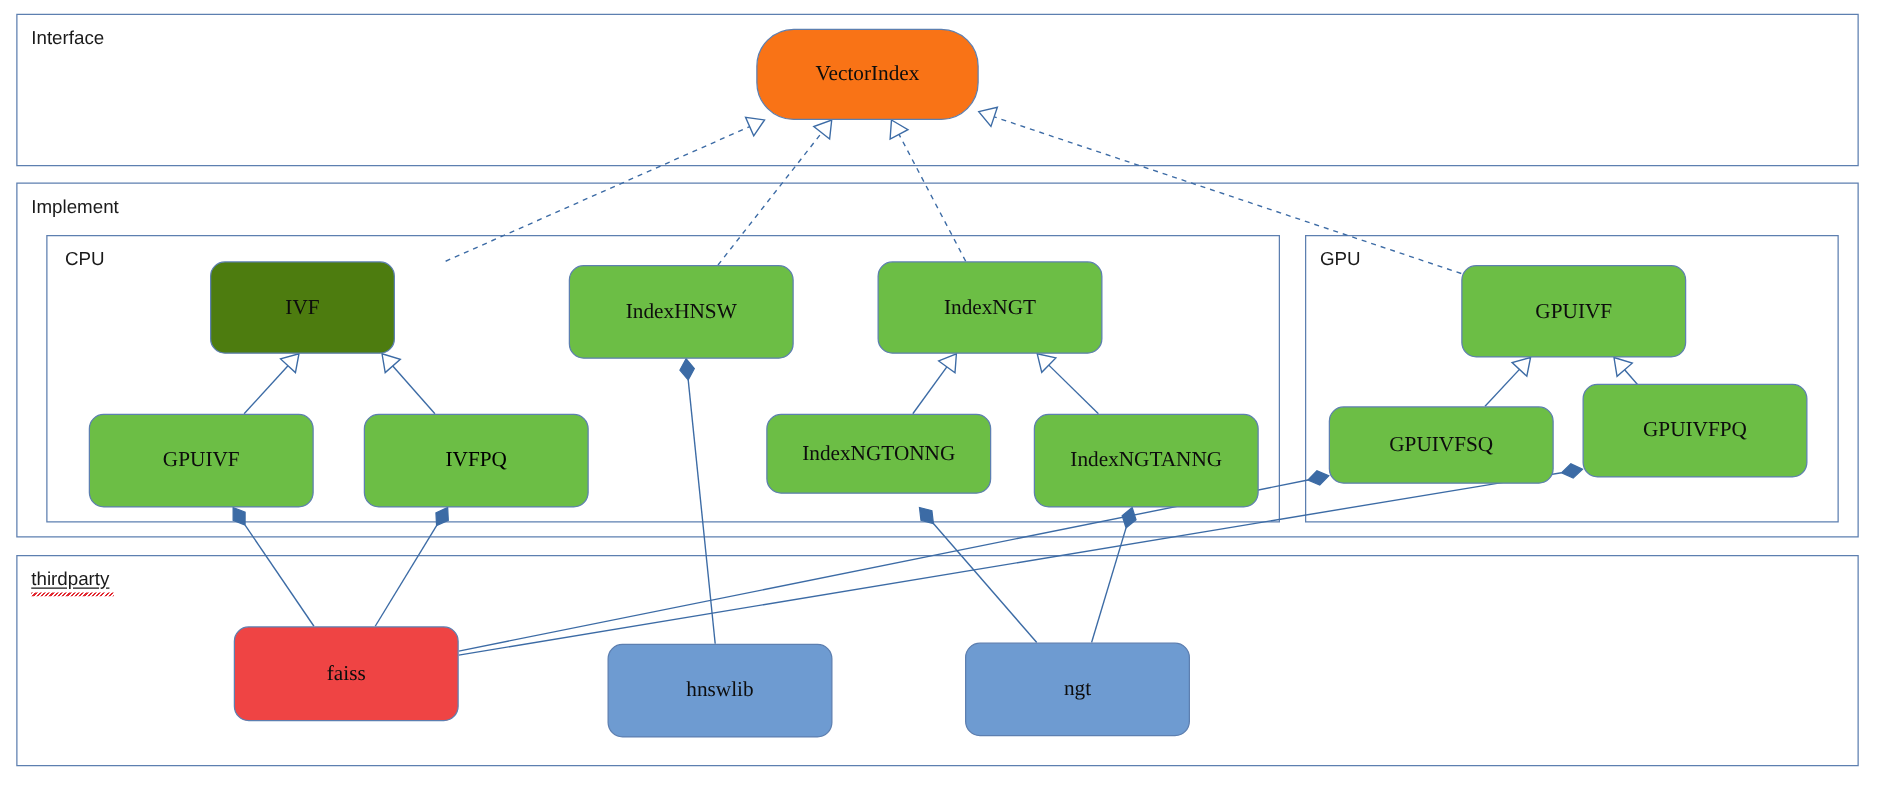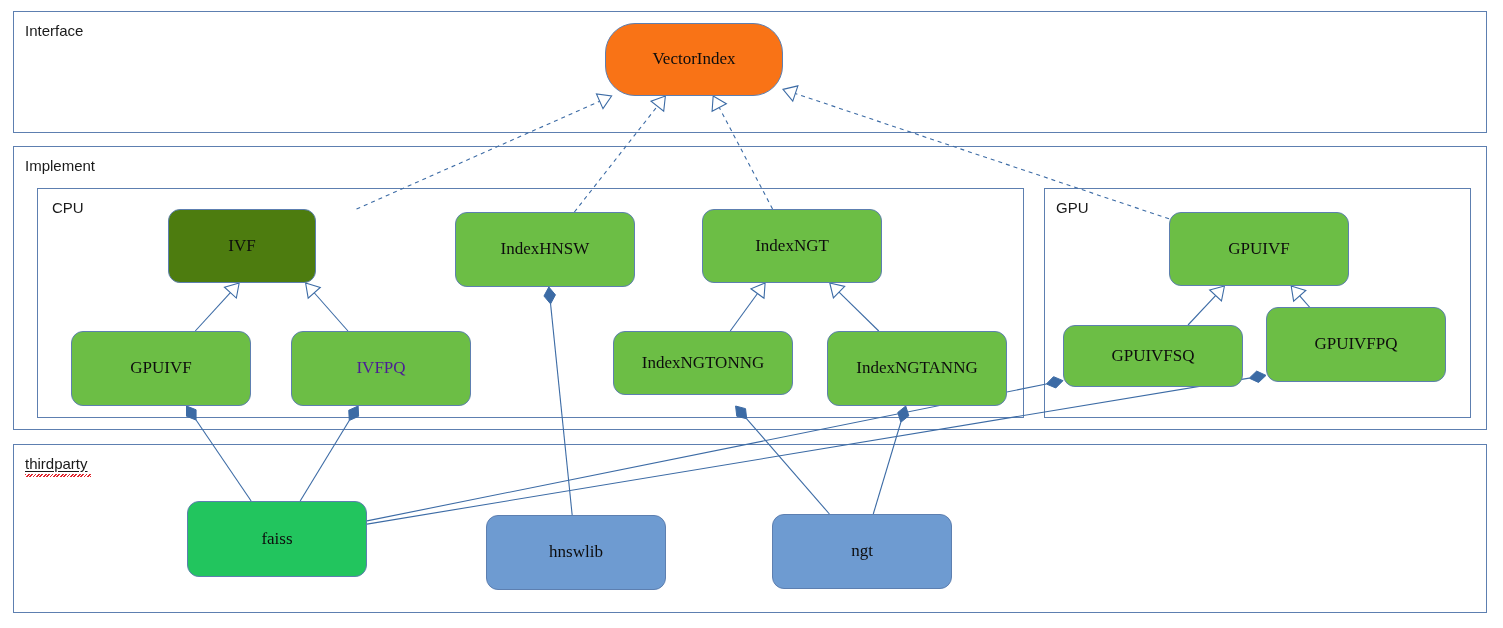--- a/index.html
+++ b/index.html
@@ -153,22 +153,22 @@
       <div class="frame-label misspelled" style="left: 25px; top: 456px;">thirdparty</div>
       <div class="squiggle" style="left: 25px; top: 474px; width: 66px; background: repeating-linear-gradient(135deg, rgb(224, 27, 36) 0px, rgb(224, 27, 36) 1.2px, transparent 1.2px, transparent 2.4px); opacity: 0.95; height: 3px;"></div>
     </div>
   <div id="node-layer">
       <div class="node" style="left: 605px; top: 23px; width: 178px; height: 73px; border-color: rgb(93, 127, 176); background: #f97316; color: rgb(13, 13, 13); border-radius: 30px;">VectorIndex</div>
       <div class="node" style="left: 168px; top: 209px; width: 148px; height: 74px; border-color: rgb(93, 127, 176); background: #4d7c0f; color: rgb(13, 13, 13);">IVF</div>
       <div class="node" style="left: 455px; top: 212px; width: 180px; height: 75px; border-color: rgb(93, 127, 176); background: rgb(108, 190, 69); color: rgb(13, 13, 13);">IndexHNSW</div>
       <div class="node" style="left: 702px; top: 209px; width: 180px; height: 74px; border-color: rgb(93, 127, 176); background: rgb(108, 190, 69); color: rgb(13, 13, 13);">IndexNGT</div>
       <div class="node" style="left: 1169px; top: 212px; width: 180px; height: 74px; border-color: rgb(93, 127, 176); background: rgb(108, 190, 69); color: rgb(13, 13, 13);">GPUIVF</div>
       <div class="node" style="left: 71px; top: 331px; width: 180px; height: 75px; border-color: rgb(93, 127, 176); background: rgb(108, 190, 69); color: rgb(13, 13, 13);">GPUIVF</div>
-      <div class="node" style="left: 291px; top: 331px; width: 180px; height: 75px; border-color: rgb(93, 127, 176); background: rgb(108, 190, 69); color: #4c1d95;">IVFPQ</div>
+      <div class="node" style="left: 291px; top: 331px; width: 180px; height: 75px; border-color: rgb(93, 127, 176); background: rgb(108, 190, 69); color: #000000;">IVFPQ</div>
       <div class="node" style="left: 613px; top: 331px; width: 180px; height: 64px; border-color: rgb(93, 127, 176); background: rgb(108, 190, 69); color: rgb(13, 13, 13);">IndexNGTONNG</div>
       <div class="node" style="left: 827px; top: 331px; width: 180px; height: 75px; border-color: rgb(93, 127, 176); background: rgb(108, 190, 69); color: rgb(13, 13, 13);">IndexNGTANNG</div>
       <div class="node" style="left: 1063px; top: 325px; width: 180px; height: 62px; border-color: rgb(93, 127, 176); background: rgb(108, 190, 69); color: rgb(13, 13, 13);">GPUIVFSQ</div>
       <div class="node" style="left: 1266px; top: 307px; width: 180px; height: 75px; border-color: rgb(93, 127, 176); background: rgb(108, 190, 69); color: rgb(13, 13, 13);">GPUIVFPQ</div>
-      <div class="node" style="left: 187px; top: 501px; width: 180px; height: 76px; border-color: rgb(93, 127, 176); background: #22c55e; color: rgb(13, 13, 13);">faiss</div>
+      <div class="node" style="left: 187px; top: 501px; width: 180px; height: 76px; border-color: rgb(93, 127, 176); background: #ef4444; color: rgb(13, 13, 13);">faiss</div>
       <div class="node" style="left: 486px; top: 515px; width: 180px; height: 75px; border-color: rgb(93, 127, 176); background: rgb(110, 155, 209); color: rgb(13, 13, 13);">hnswlib</div>
       <div class="node" style="left: 772px; top: 514px; width: 180px; height: 75px; border-color: rgb(93, 127, 176); background: rgb(110, 155, 209); color: rgb(13, 13, 13);">ngt</div>
     </div>
 </div>
 
 </body></html>

